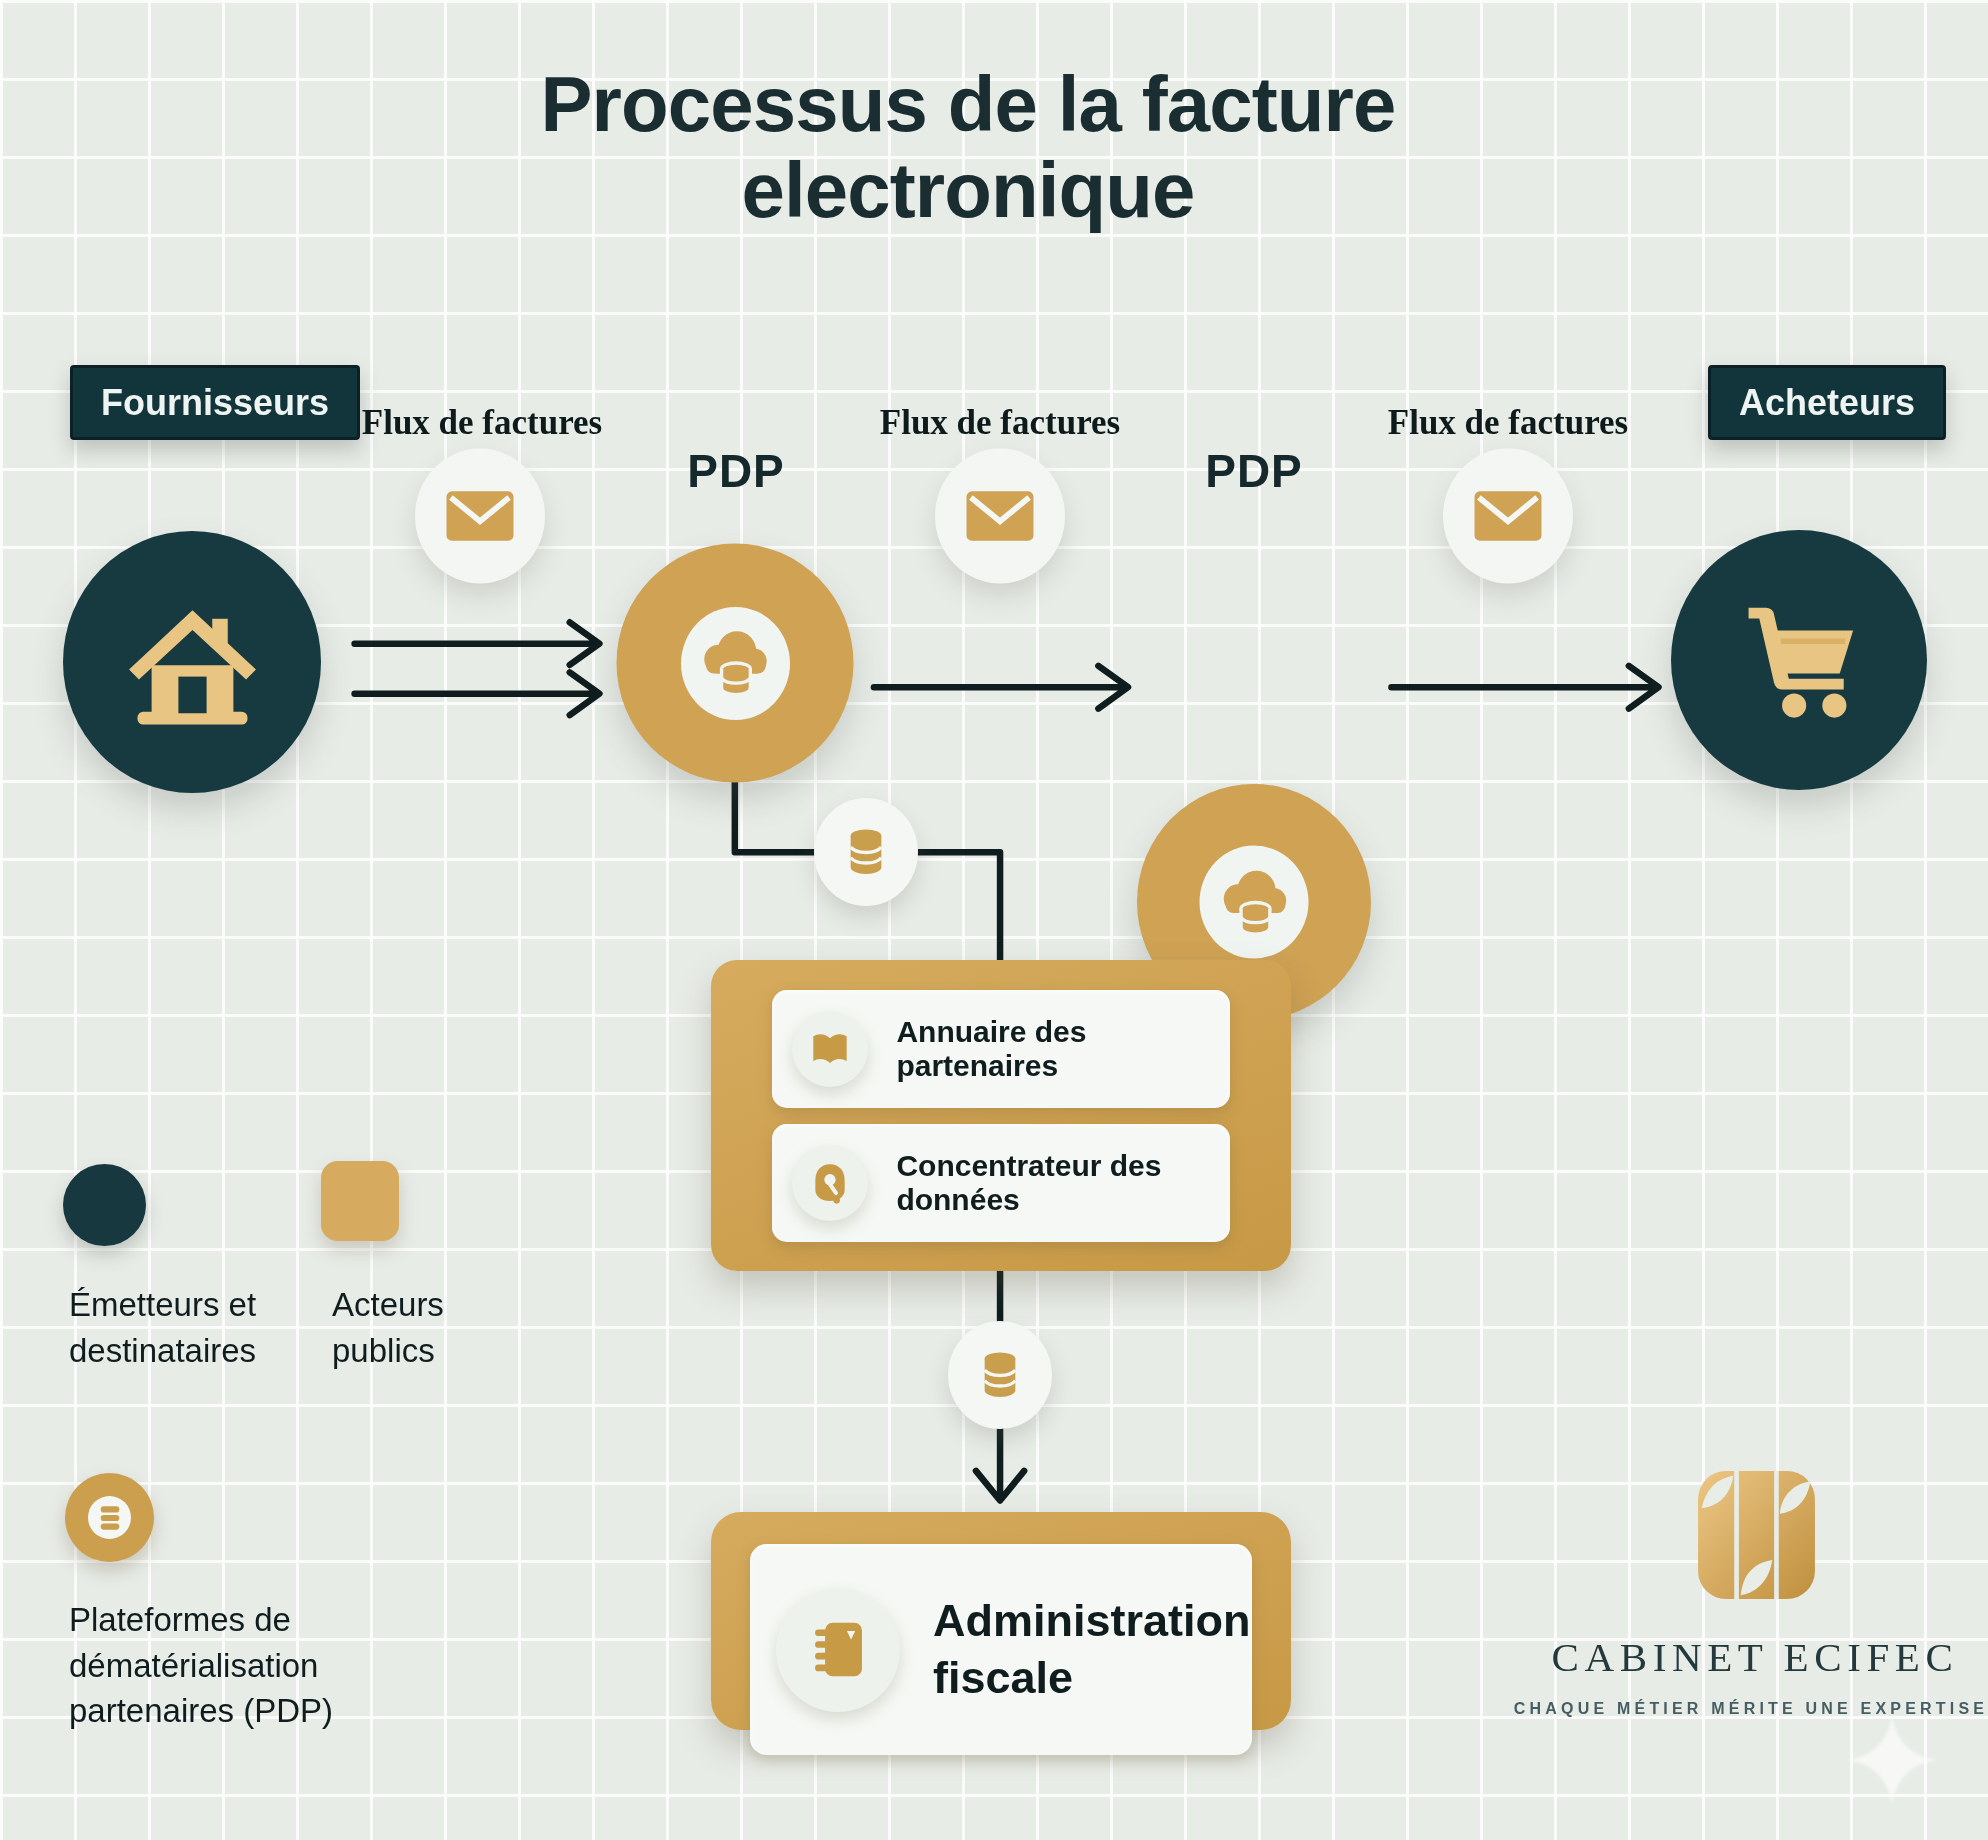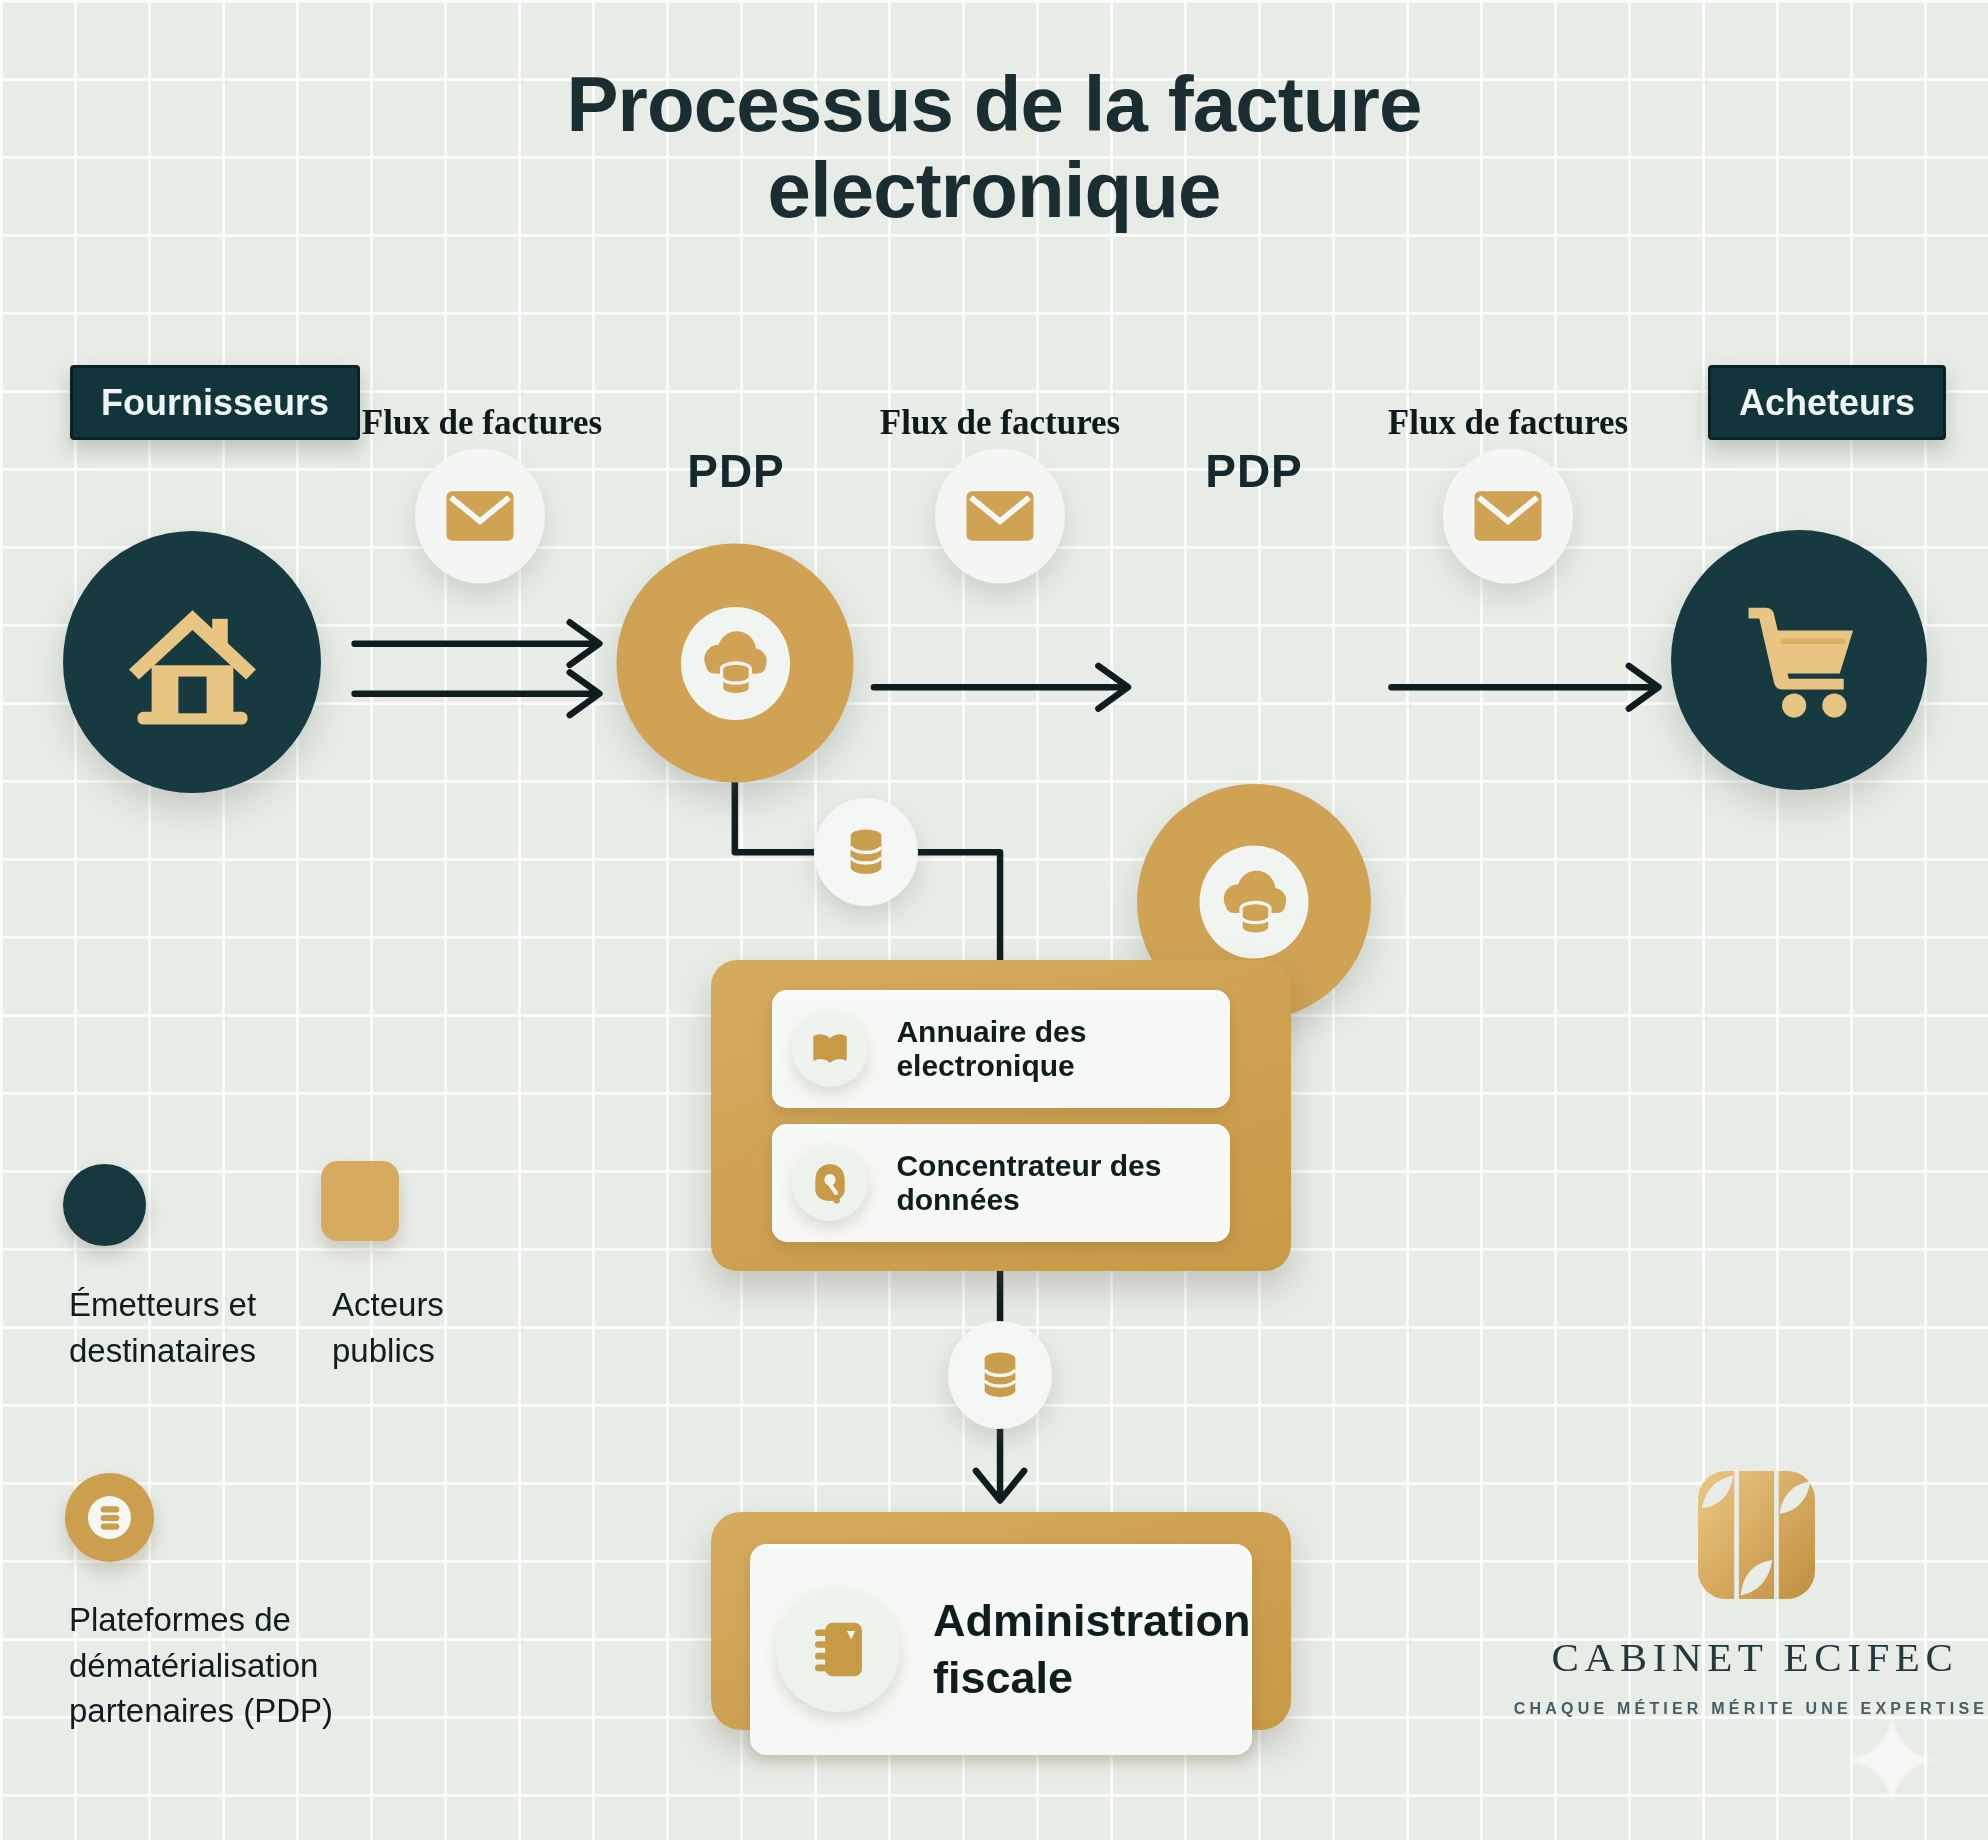--- a/index.html
+++ b/index.html
@@ -13,21 +13,21 @@
     background-image:
       linear-gradient(to right, rgba(255,255,255,.8) 0 2.8px, transparent 2.8px),
       linear-gradient(to bottom, rgba(255,255,255,.8) 0 2.8px, transparent 2.8px);
     background-size:74px 78px;
   }
   .abs{position:absolute;}
   .pre{white-space:pre-line;}
   .ctr{transform:translate(-50%,-50%);}
 
   .title{
-    left:994px;top:148px;width:1299px;text-align:center;
+    left:968px;top:148px;width:1299px;text-align:center;
     font-size:78px;font-weight:bold;line-height:1.1;letter-spacing:-0.9px;
     color:#1a2e32;
   }
 
   .badge{
     height:69px;display:flex;align-items:center;justify-content:center;
     padding:0 28px;background:#12343b;color:#eef4f2;
     border:3.7px solid #0b2126;border-radius:4px;
     font-size:36px;font-weight:600;
     box-shadow:0 9.3px 20.4px rgba(60,70,60,.25);
@@ -220,21 +220,21 @@
   </div>
 
   <div class="abs gold-box" style="left:711px;top:960px;width:580px;height:311px;">
     <div class="panel" style="left:61px;top:30px;width:458px;height:118px;">
       <span class="icon-circle" style="width:76px;height:76px;margin-left:20.4px;">
         <svg width="48" height="48" viewBox="0 0 72 72">
           <path d="M11 17 c8-5 18-4 25 3 v37 c-7-7-17-8-25-3 z" fill="#c79a45"></path>
           <path d="M61 17 c-8-5-18-4-25 3 v37 c7-7 17-8 25-3 z" fill="#c79a45"></path>
         </svg>
       </span>
-      <span class="panel-label" style="margin-left:28px;font-size:30px;">Annuaire des electronique</span>
+      <span class="panel-label" style="margin-left:28px;font-size:30px;">Annuaire des partenaires</span>
     </div>
     <div class="panel" style="left:61px;top:164px;width:458px;height:118px;">
       <span class="icon-circle" style="width:76px;height:76px;margin-left:20.4px;">
         <svg width="48" height="48" viewBox="0 0 72 72">
           <path d="M36 8 c13 0 22 9 22 24 v14 c0 10-9 17-22 17 s-22-7-22-17 V32 c0-15 9-24 22-24 z" fill="#c79a45"></path>
           <circle cx="36" cy="31" r="8.5" fill="#f1f4f0"></circle>
           <path d="M36 38 l9 13" stroke="#f1f4f0" stroke-width="6" stroke-linecap="round"></path>
           <circle cx="46" cy="62" r="5" fill="#c79a45"></circle>
         </svg>
       </span>

